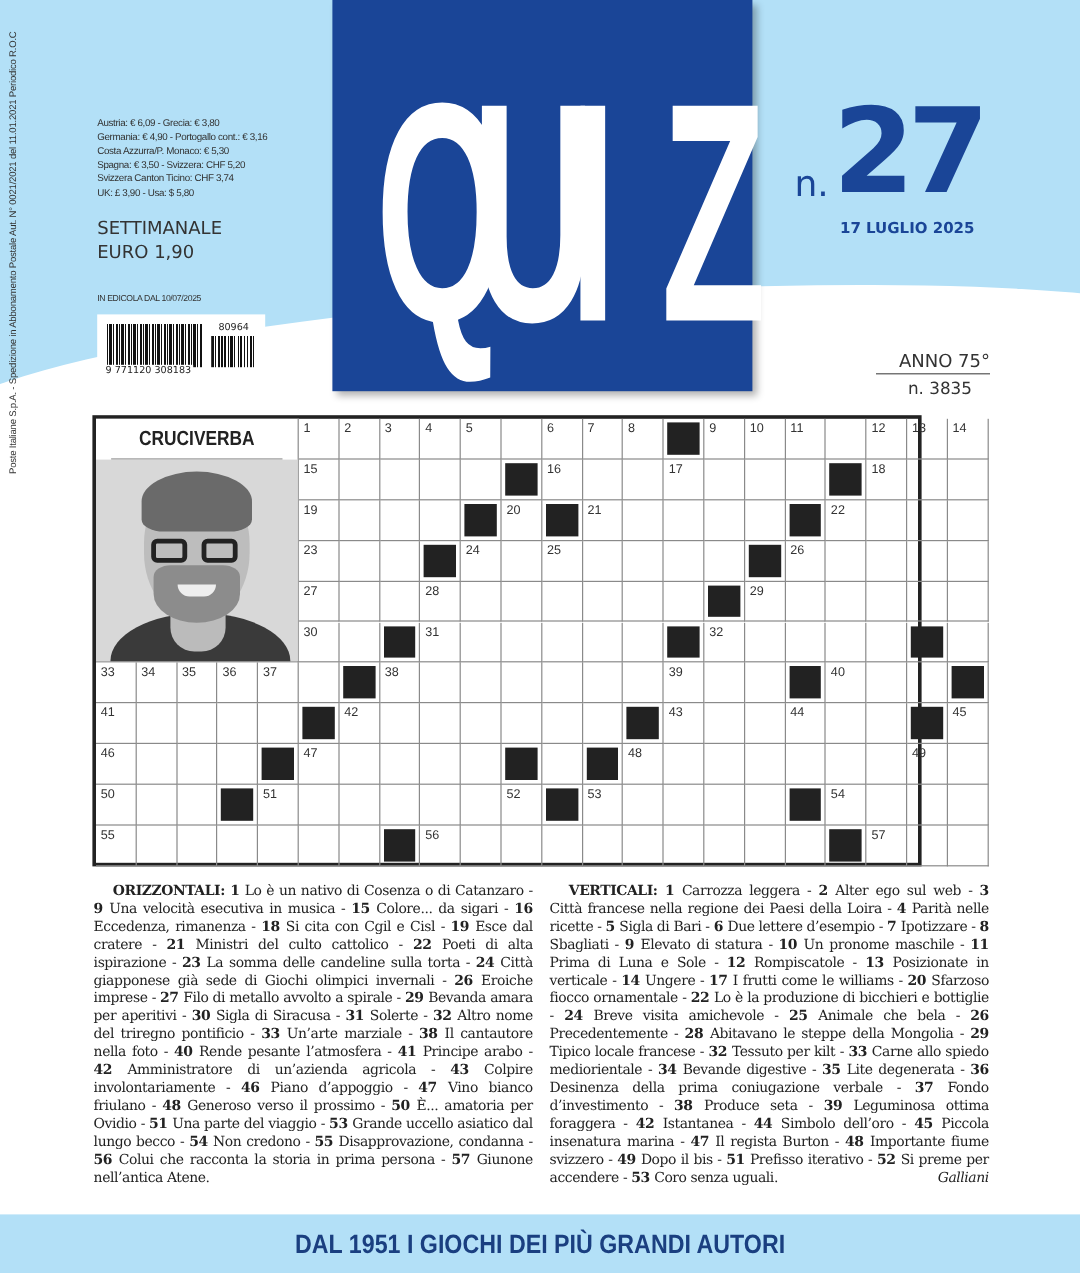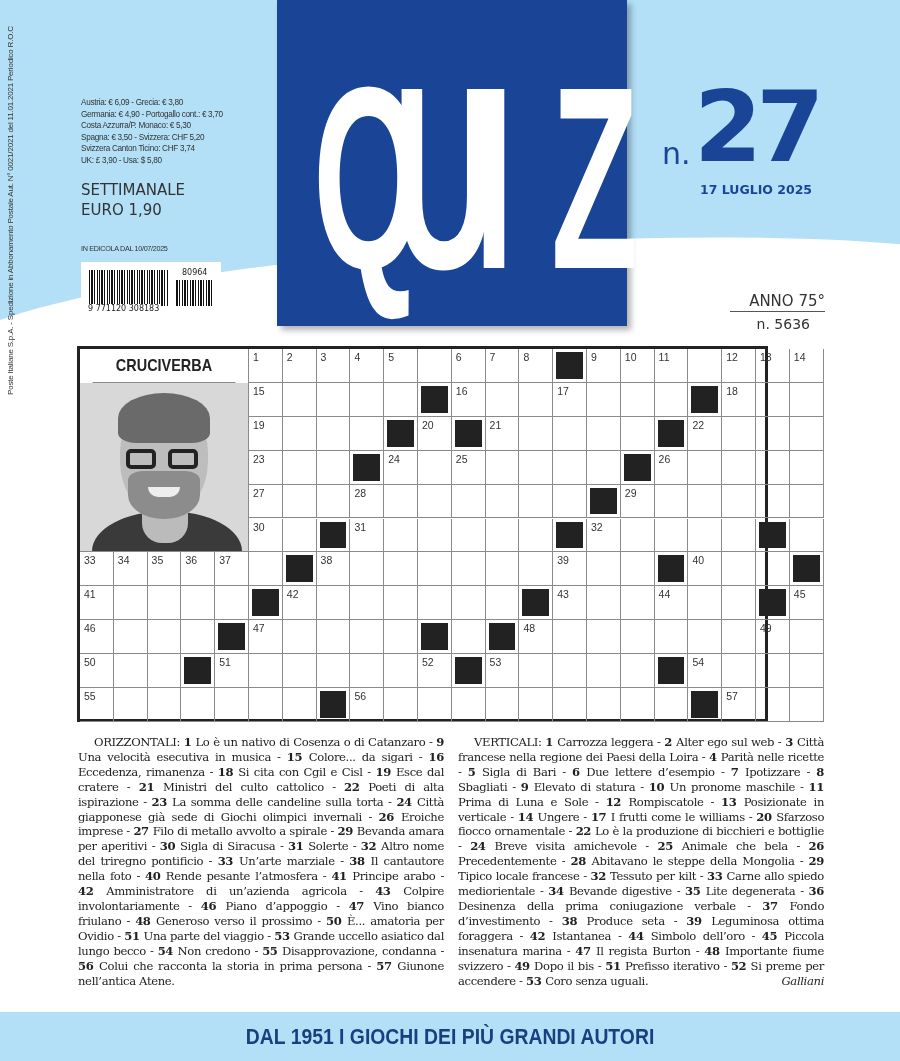--- a/index.html
+++ b/index.html
@@ -52,37 +52,37 @@
   .photo .beard { position: absolute; left: 48px; top: 88px; width: 72px; height: 48px; background: #8c8c8c; border-radius: 20% 20% 50% 50%; }
   .photo .glasses-l, .photo .glasses-r { position: absolute; top: 66px; width: 30px; height: 20px; border: 4px solid #222; border-radius: 5px; }
   .photo .glasses-l { left: 46px; } .photo .glasses-r { left: 88px; }
   .photo .smile { position: absolute; left: 68px; top: 104px; width: 32px; height: 10px; background: #eee; border-radius: 0 0 16px 16px; }
 
   
   .clues { position: absolute; top: 735px; width: 366px; font-family: "DejaVu Serif", serif; font-size: 11.6px; line-height: 14.9px; color: #222; text-align: justify; hyphens: manual; letter-spacing: -0.35px; }
   .clues.h { left: 78px; }
   .clues.v { left: 458px; }
   .clues b { font-weight: bold; }
-  .clues .head { font-weight: normal; padding-left: 16px; }
+  .clues .head { font-weight: bold; padding-left: 16px; }
   .signature { font-style: italic; float: right; }
 
   .footer { position: absolute; left: 0; top: 1012px; width: 900px; height: 49px; background: #b3e0f7; text-align: center; }
   .footer span { display: inline-block; font-family: "Liberation Sans", sans-serif; font-weight: bold; font-size: 22px; line-height: 49px; color: #1a3f80; transform: scaleX(0.88); }
 </style>
 </head>
 <body>
 
 <div class="top-bg"></div>
 <div class="top-curve"></div>
 
 <div class="side-text">Poste Italiane S.p.A. - Spedizione in Abbonamento Postale Aut. N° 0021/2021 del 11.01.2021 Periodico R.O.C</div>
 
 <div class="prices">
   <div>Austria: € 6,09 - Grecia: € 3,80</div>
-  <div>Germania: € 4,90 - Portogallo cont.: € 3,70</div>
+  <div>Germania: € 4,90 - Portogallo cont.: € 3,16</div>
   <div>Costa Azzurra/P. Monaco: € 5,30</div>
   <div>Spagna: € 3,50 - Svizzera: CHF 5,20</div>
   <div>Svizzera Canton Ticino: CHF 3,74</div>
   <div>UK: £ 3,90 - Usa: $ 5,80</div>
 </div>
 <div class="settimanale">
   <div>SETTIMANALE</div>
   <div>EURO 1,90</div>
 </div>
 <div class="edicola">IN EDICOLA DAL 10/07/2025</div>
@@ -102,21 +102,21 @@
   </div>
 </div>
 
 <div class="issue">
   <div class="issue-n">n.</div>
   <div class="issue-num">27</div>
   <div class="issue-date">17 LUGLIO 2025</div>
 </div>
 
 <div class="anno">ANNO 75°</div>
-<div class="anno-n">n. 5636</div>
+<div class="anno-n">n. 3835</div>
 
 <div class="grid-wrap" id="grid">
   <div class="panel">
     <div class="panel-title">CRUCIVERBA</div>
     <div class="photo">
       <div class="shoulders"></div>
       <div class="neck"></div>
       <div class="head"></div>
       <div class="hair"></div>
       <div class="beard"></div>

